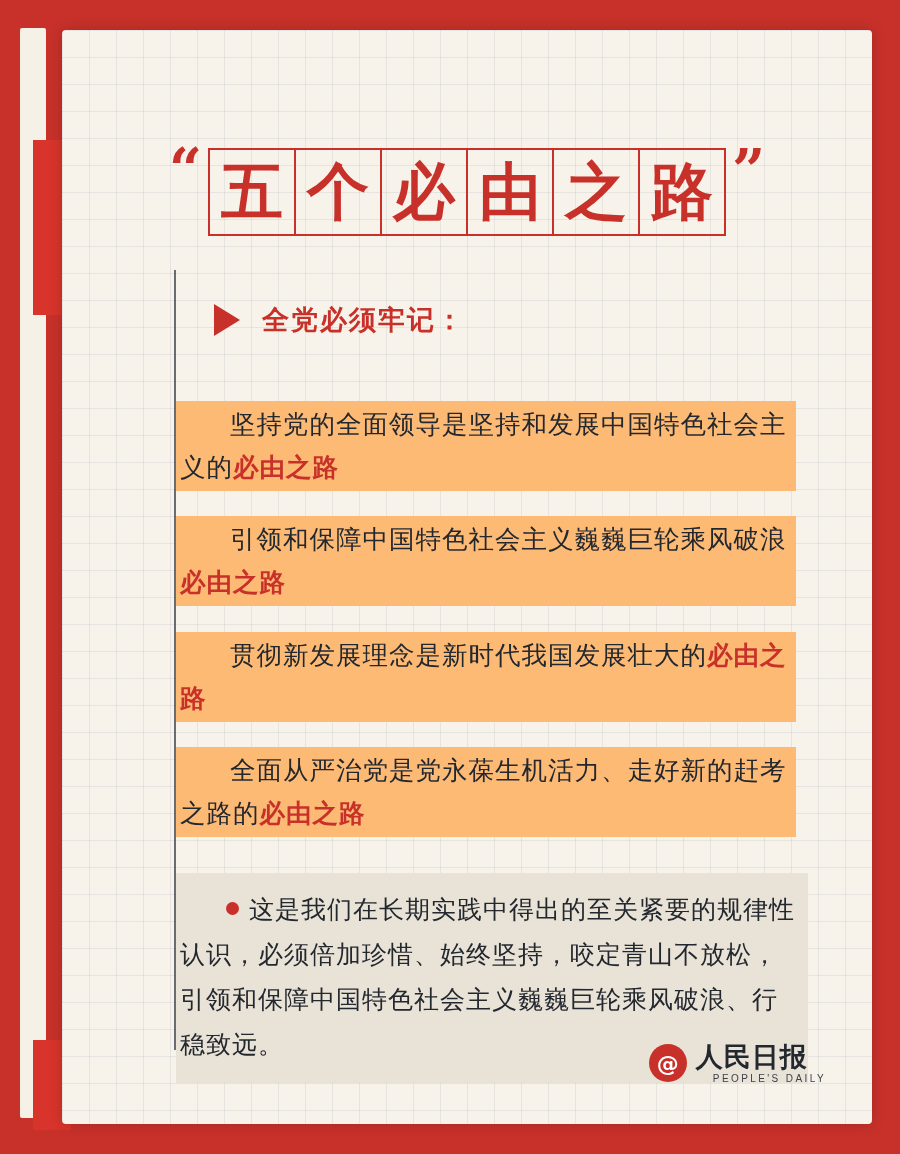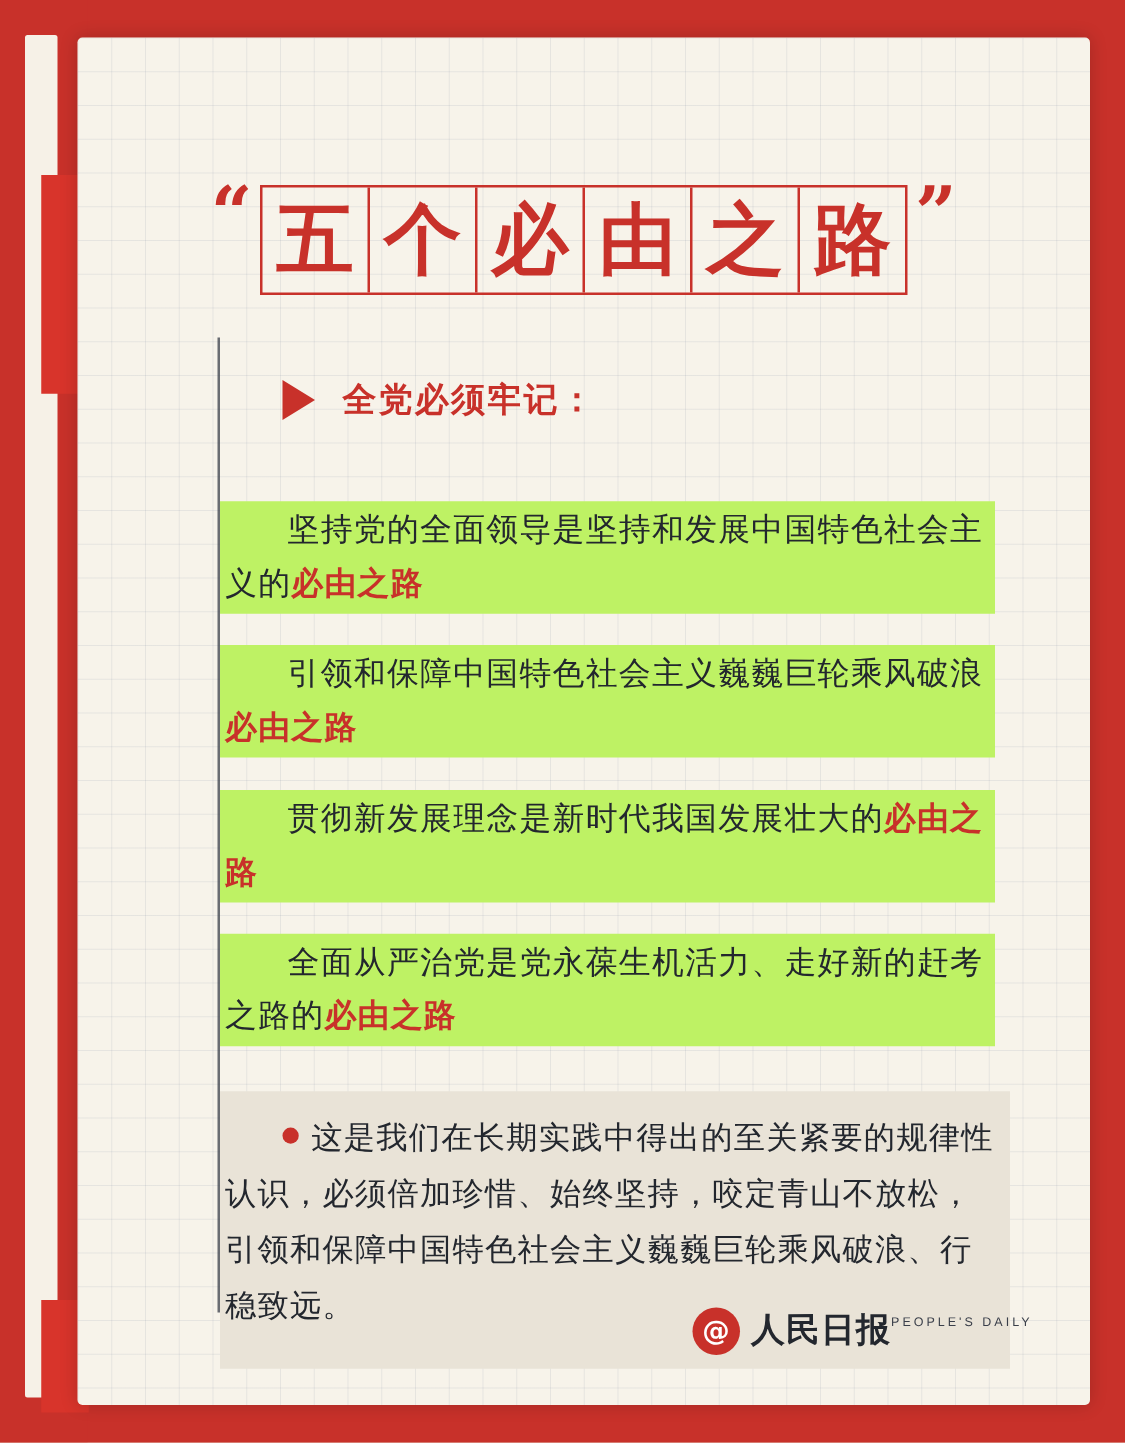--- a/index.html
+++ b/index.html
@@ -126,21 +126,21 @@
     font-weight: bold;
     color: #c8312a;
     line-height: 1;
     letter-spacing: 0;
   }
   .tian-cell:last-child { border-right: none; }
 
   
   .lead-line {
     position: absolute;
-    left: 164px; top: 272px;
+    left: 152px; top: 272px;
     display: flex;
     align-items: center;
   }
   .tri-marker {
     width: 0; height: 0;
     border-left: 26px solid #c8312a;
     border-top: 16px solid transparent;
     border-bottom: 16px solid transparent;
     margin-right: 22px;
   }
@@ -152,21 +152,21 @@
     letter-spacing: 2px;
   }
 
   
   .items {
     position: absolute;
     left: 114px; top: 345px;
     width: 620px;
   }
   .item {
-    background: #bef264;
+    background: #fdba74;
     color: #23272e;
     font-family: "DejaVu Serif", "Liberation Serif", serif;
     font-size: 25.5px;
     line-height: 43px;
     padding: 2px 6px 2px 4px;
     margin-bottom: 9px;
     text-indent: 50px;
     letter-spacing: 1px;
     word-break: break-all;
   }
@@ -178,21 +178,21 @@
   
   .note {
     position: absolute;
     left: 114px; top: 843px;
     width: 620px;
     background: #e9e3d7;
     color: #23272e;
     font-family: "DejaVu Serif", "Liberation Serif", serif;
     font-size: 25px;
     line-height: 45px;
-    padding: 14px 8px 28px 4px;
+    padding: 14px 8px 16px 4px;
     text-indent: 46px;
     letter-spacing: 1px;
     word-break: break-all;
   }
   .note .dot {
     display: inline-block;
     width: 13px; height: 13px;
     border-radius: 50%;
     background: #c8312a;
     margin-right: 10px;
@@ -213,35 +213,36 @@
     background: #c8312a;
     color: #fff;
     display: flex;
     align-items: center;
     justify-content: center;
     font-size: 22px;
     font-weight: bold;
     margin-right: 9px;
     font-family: "DejaVu Sans", sans-serif;
   }
-  .logo-texts { display: flex; }
+  .logo-texts { display: flex; flex-direction: column; }
   .logo-cn {
     font-size: 27px;
     font-weight: bold;
     color: #23272e;
     line-height: 1.05;
     letter-spacing: 1px;
     font-family: "DejaVu Serif", "Liberation Serif", serif;
   }
   .logo-en {
     font-size: 10px;
     color: #3a3f4a;
     letter-spacing: 2.4px;
     margin-top: 2px;
     font-family: "Liberation Sans", sans-serif;
+    margin-left: 17px;
   }
 </style>
 </head>
 <body>
 
 <div class="poster">
 
   <div class="left-band"></div>
   <div class="left-stripe-white"></div>
   <div class="left-block-red"></div>

